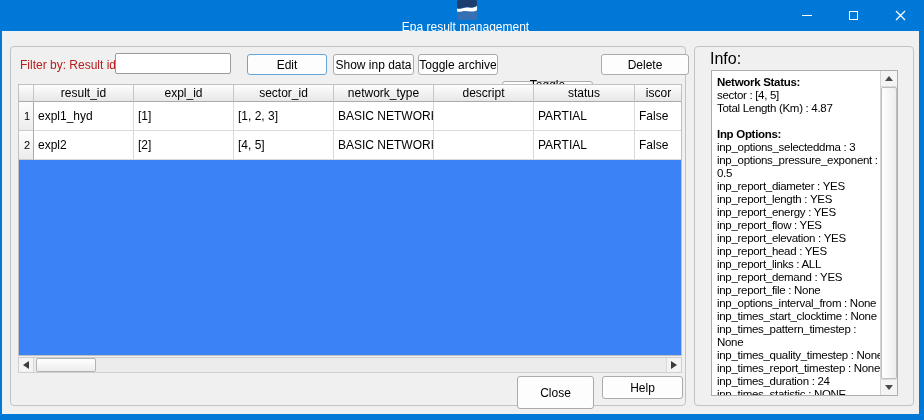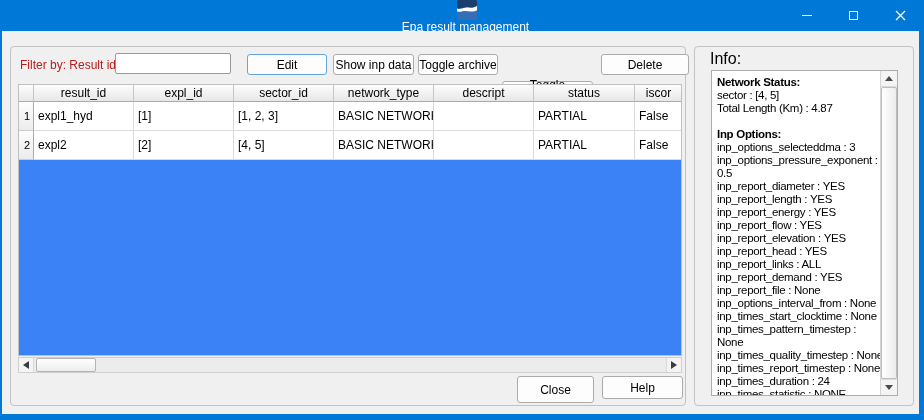--- a/index.html
+++ b/index.html
@@ -28,21 +28,21 @@
 
   .btn { position:absolute; height:21px; background:#fdfdfd; border:1px solid #ababab; border-radius:3px;
          font-family:"Liberation Sans",sans-serif; font-size:12px; color:#000;
          display:flex; align-items:center; justify-content:center; cursor:default; }
   .btn.default { border-color:#64a7dc; }
   .b-edit   { left:245px; top:23px; width:80px; }
   .b-inp    { left:331px; top:23px; width:81px; }
   .b-arch   { left:416px; top:23px; width:80px; }
   .b-corp   { left:500px; top:23px; width:91px;margin-top:27px; }
   .b-del    { left:599px; top:23px; width:88px; }
-  .b-close  { left:515px; top:345px; width:77px; height:27px; }
+  .b-close  { left:515px; top:345px; width:77px; height:33px; }
   .b-help   { left:600px; top:345px; width:81px; height:23px; }
 
   
   .table { position:absolute; left:16px; top:53px; width:664px; height:272px;
            background:#3b82f6; border:1px solid #c0c0c0; overflow:hidden; }
   .t-header { display:flex; height:17px; }
   .th { flex:0 0 auto; background:linear-gradient(#fdfdfd,#e7e7e7); border-right:1px solid #c6c6c6;
         border-bottom:1px solid #ababab; font-size:12px; text-align:center; line-height:16px;
         overflow:hidden; white-space:nowrap; }
   .t-row { display:flex; height:29px; }

